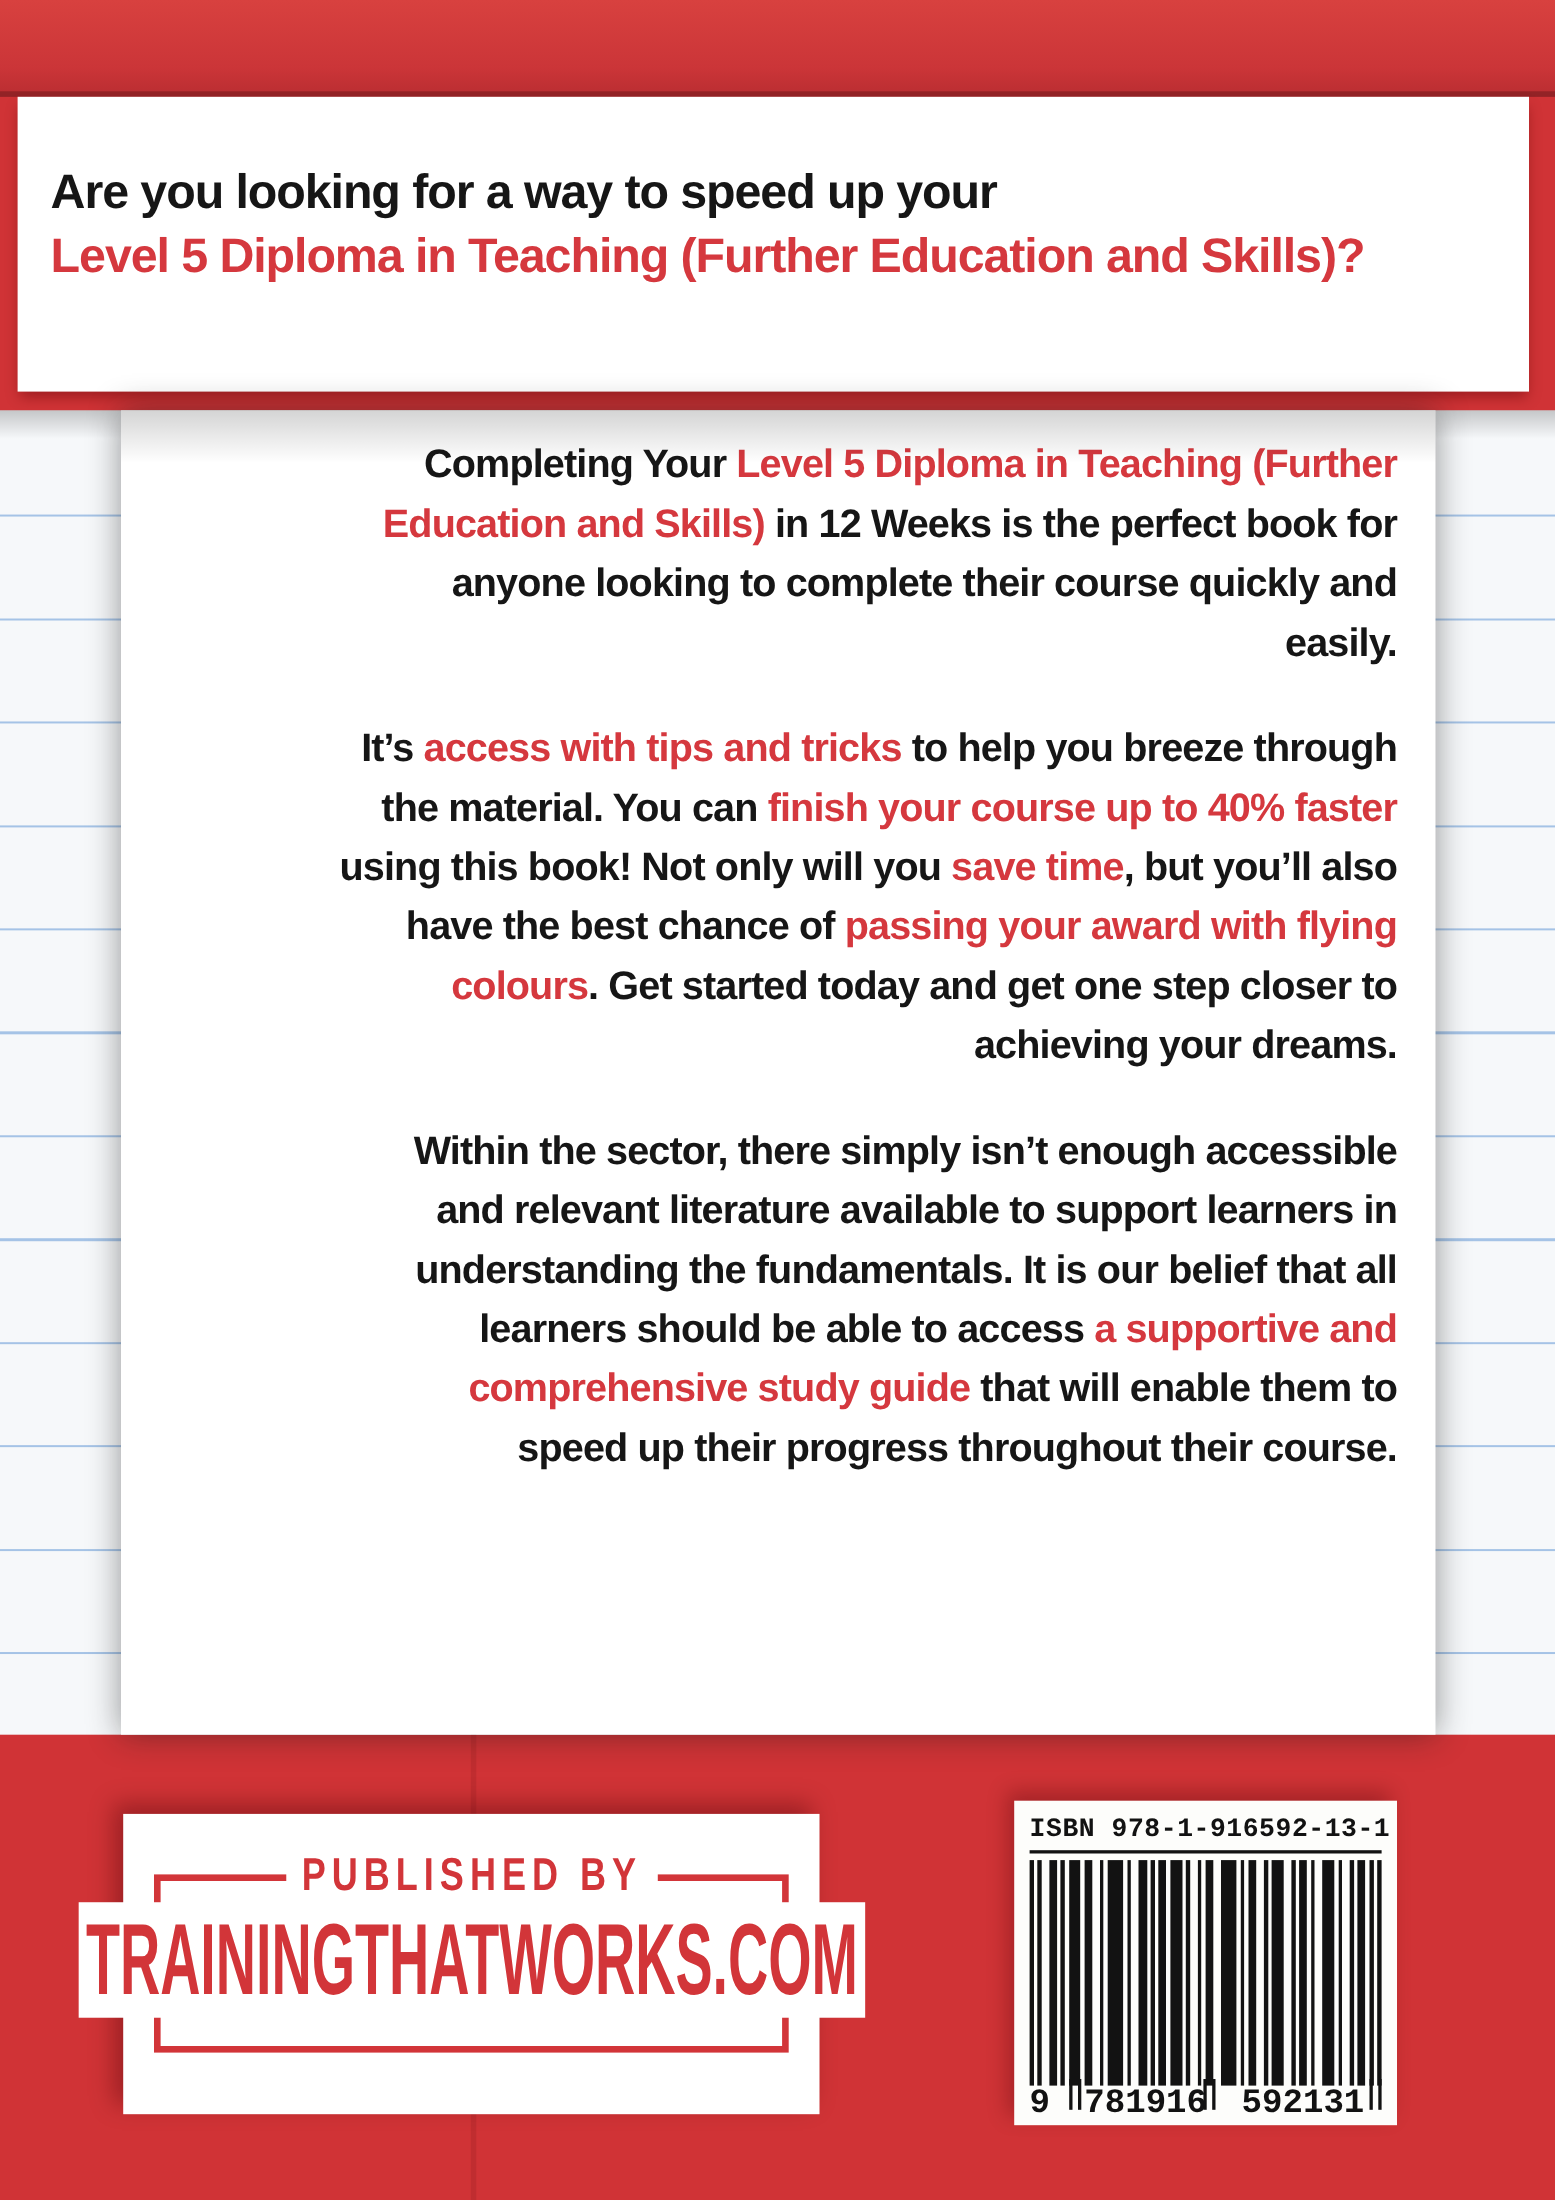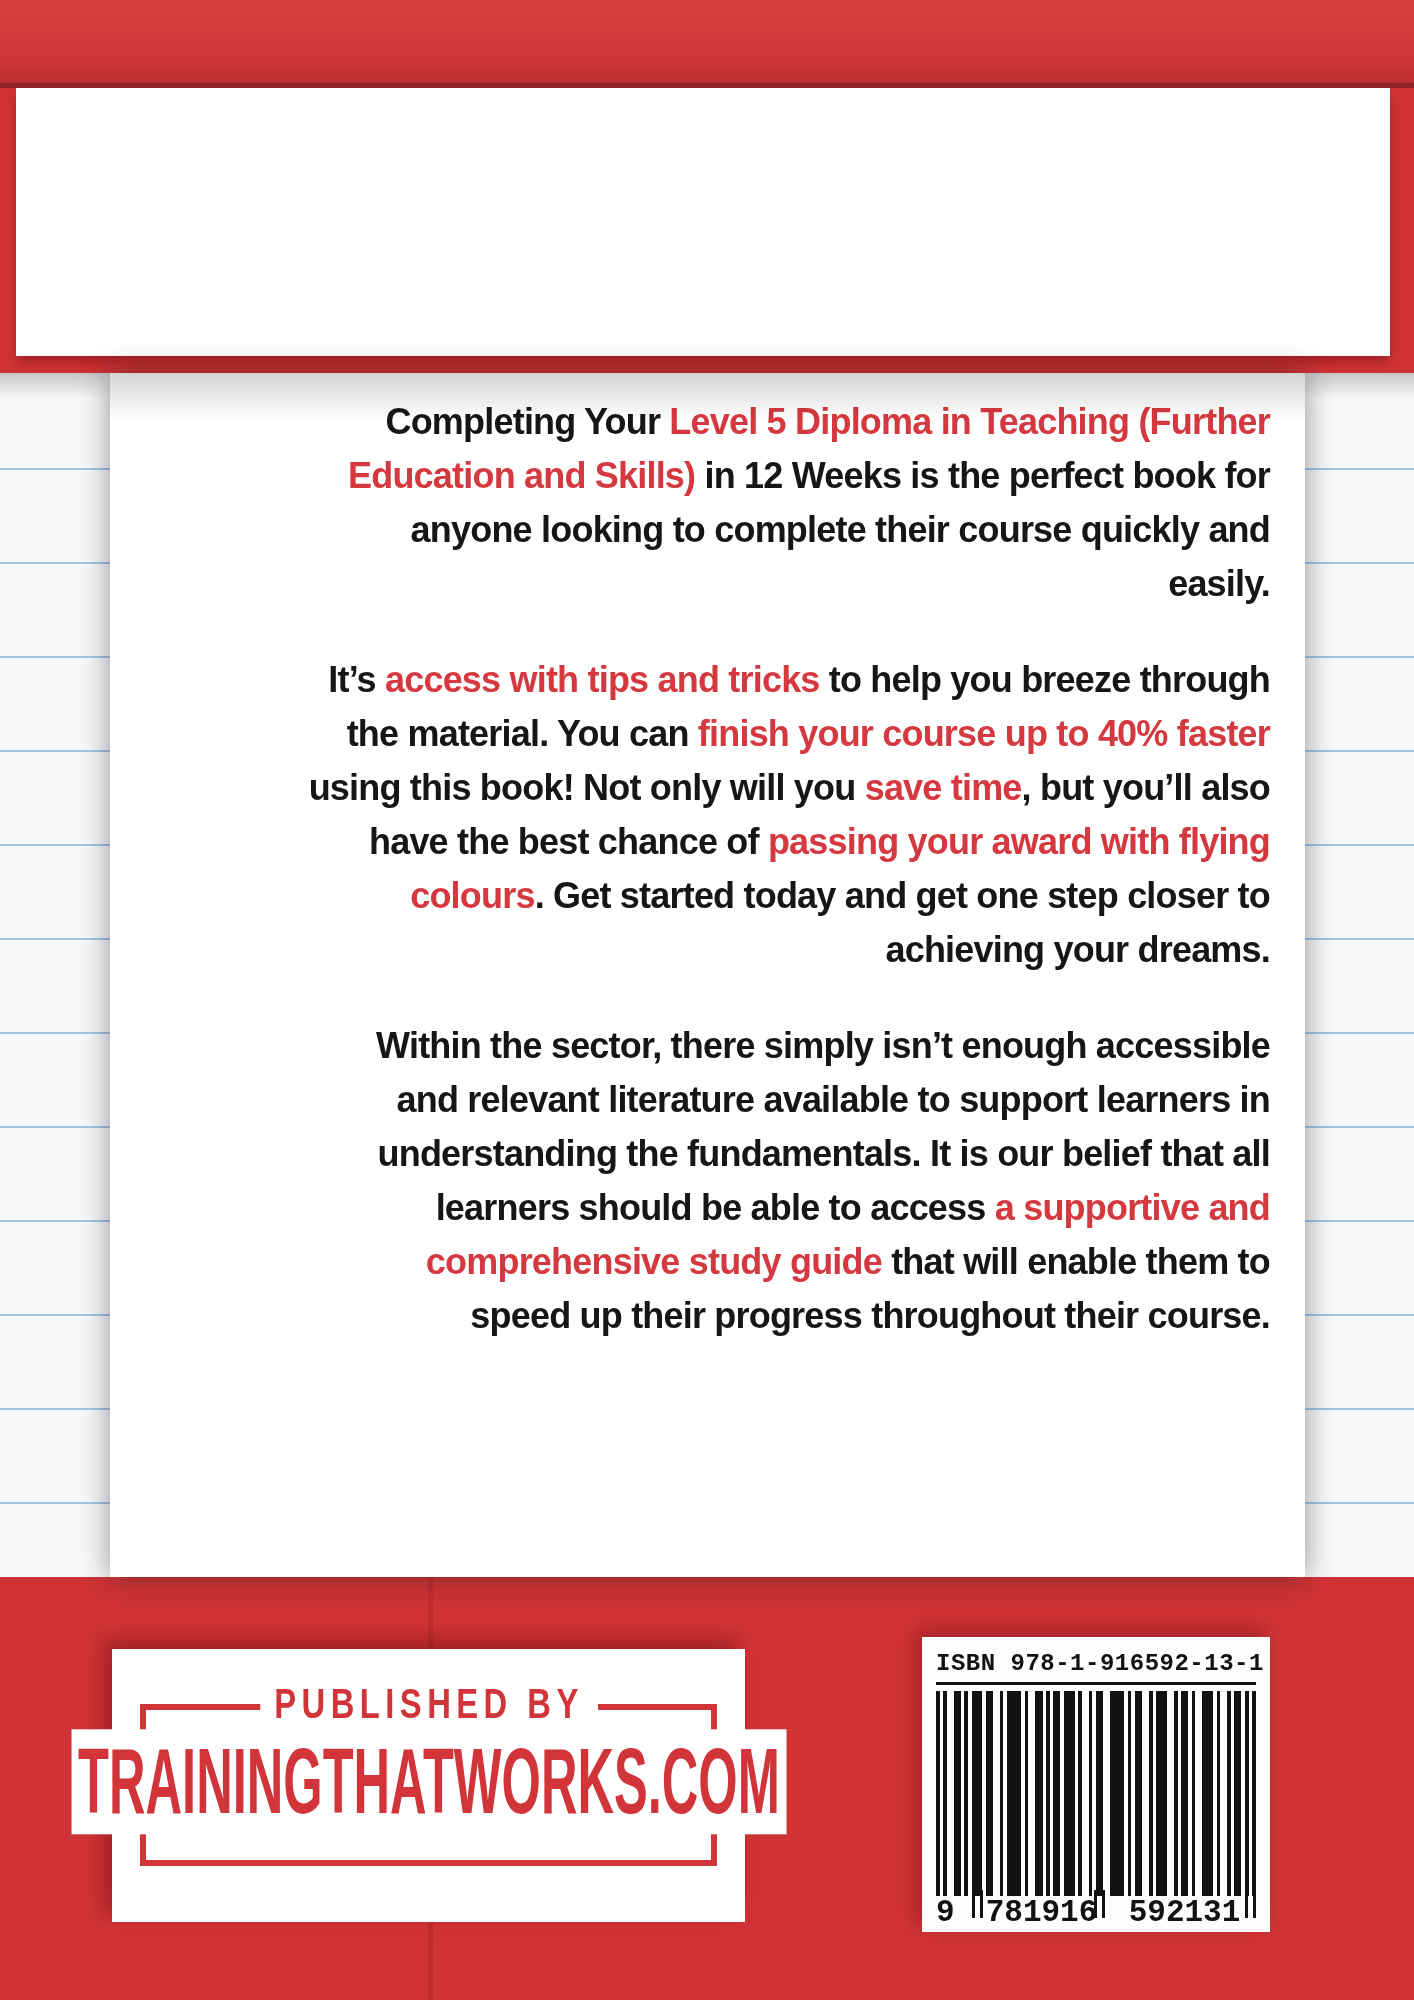--- a/index.html
+++ b/index.html
@@ -136,20 +136,22 @@
 </head>
 <body>
 
 <div class="page">
 
   <div class="top-band">
     <div class="top-band-crease"></div>
   </div>
 
   <div class="header-box">
+    <div class="header-line black">Are you looking for a way to speed up your</div>
+    <div class="header-line red">Level 5 Diploma in Teaching (Further Education and Skills)?</div>
   </div>
 
   <div class="paper">
     <div class="paper-top-shade"></div>
   </div>
 
   <div class="card">
     <div class="card-top-shade"></div>
     <div class="body-text">
         <p><span class="seg-k">Completing Your </span><span class="seg-r">Level 5 Diploma in Teaching (Further

